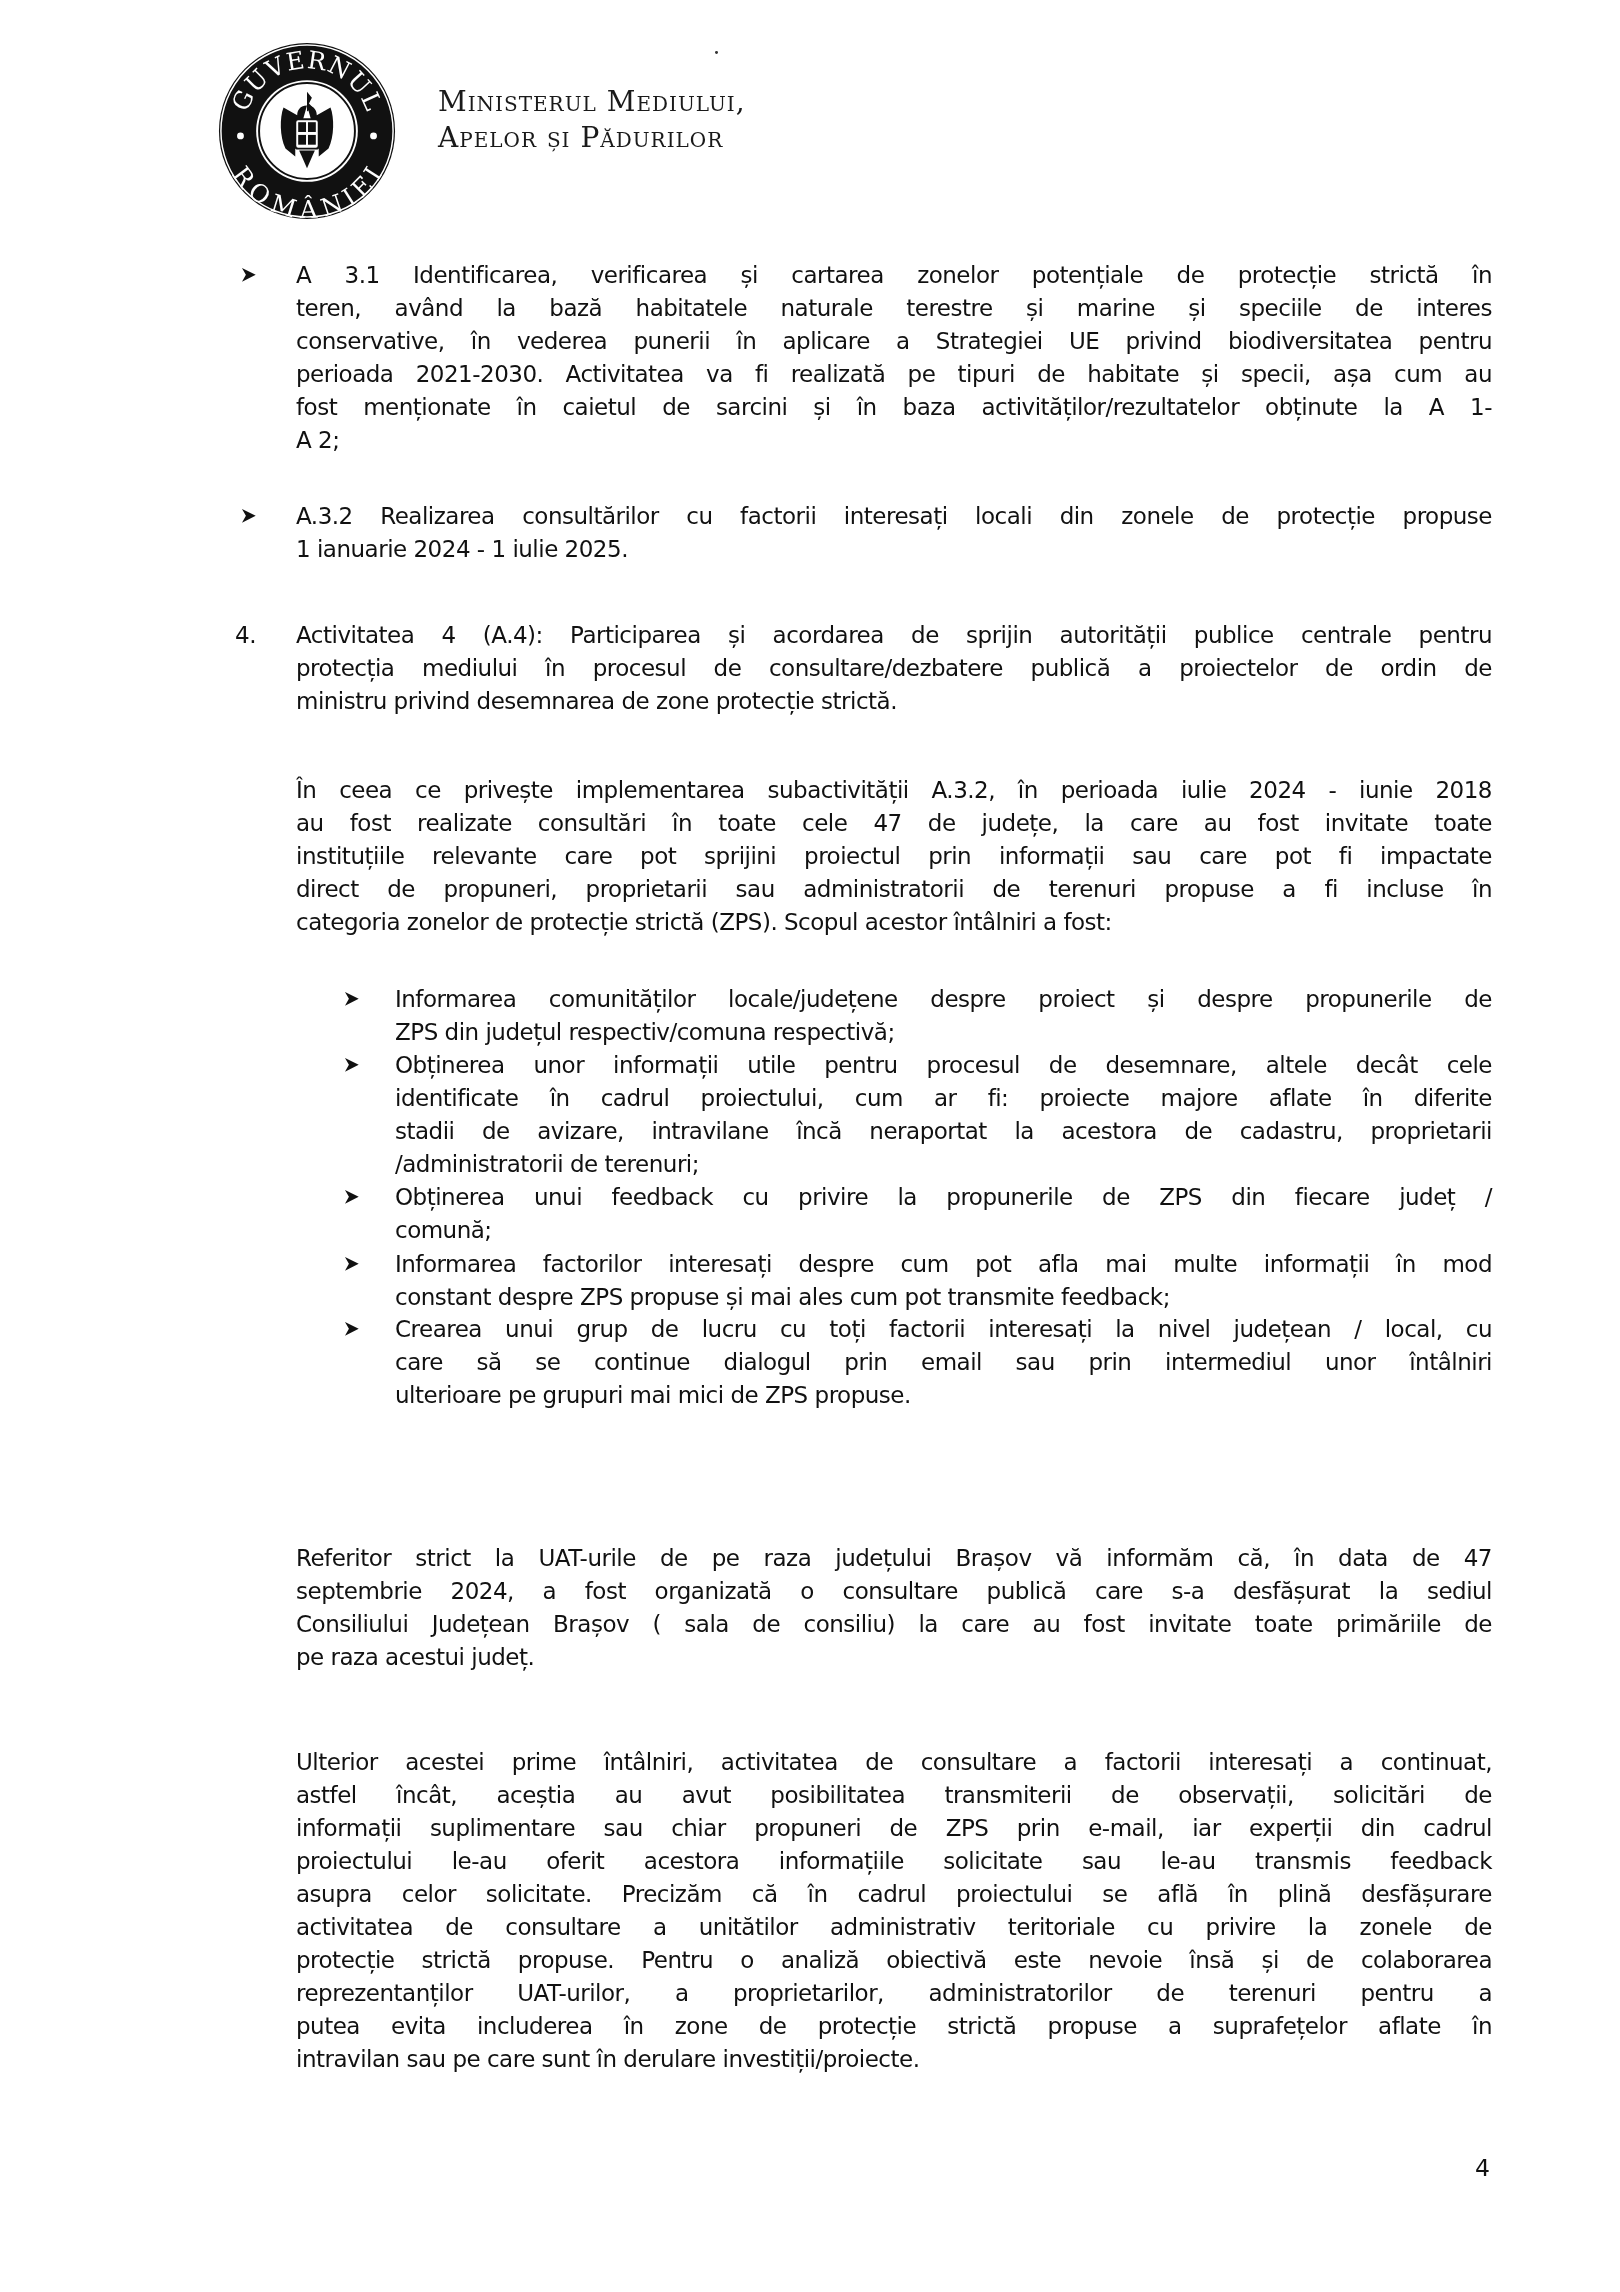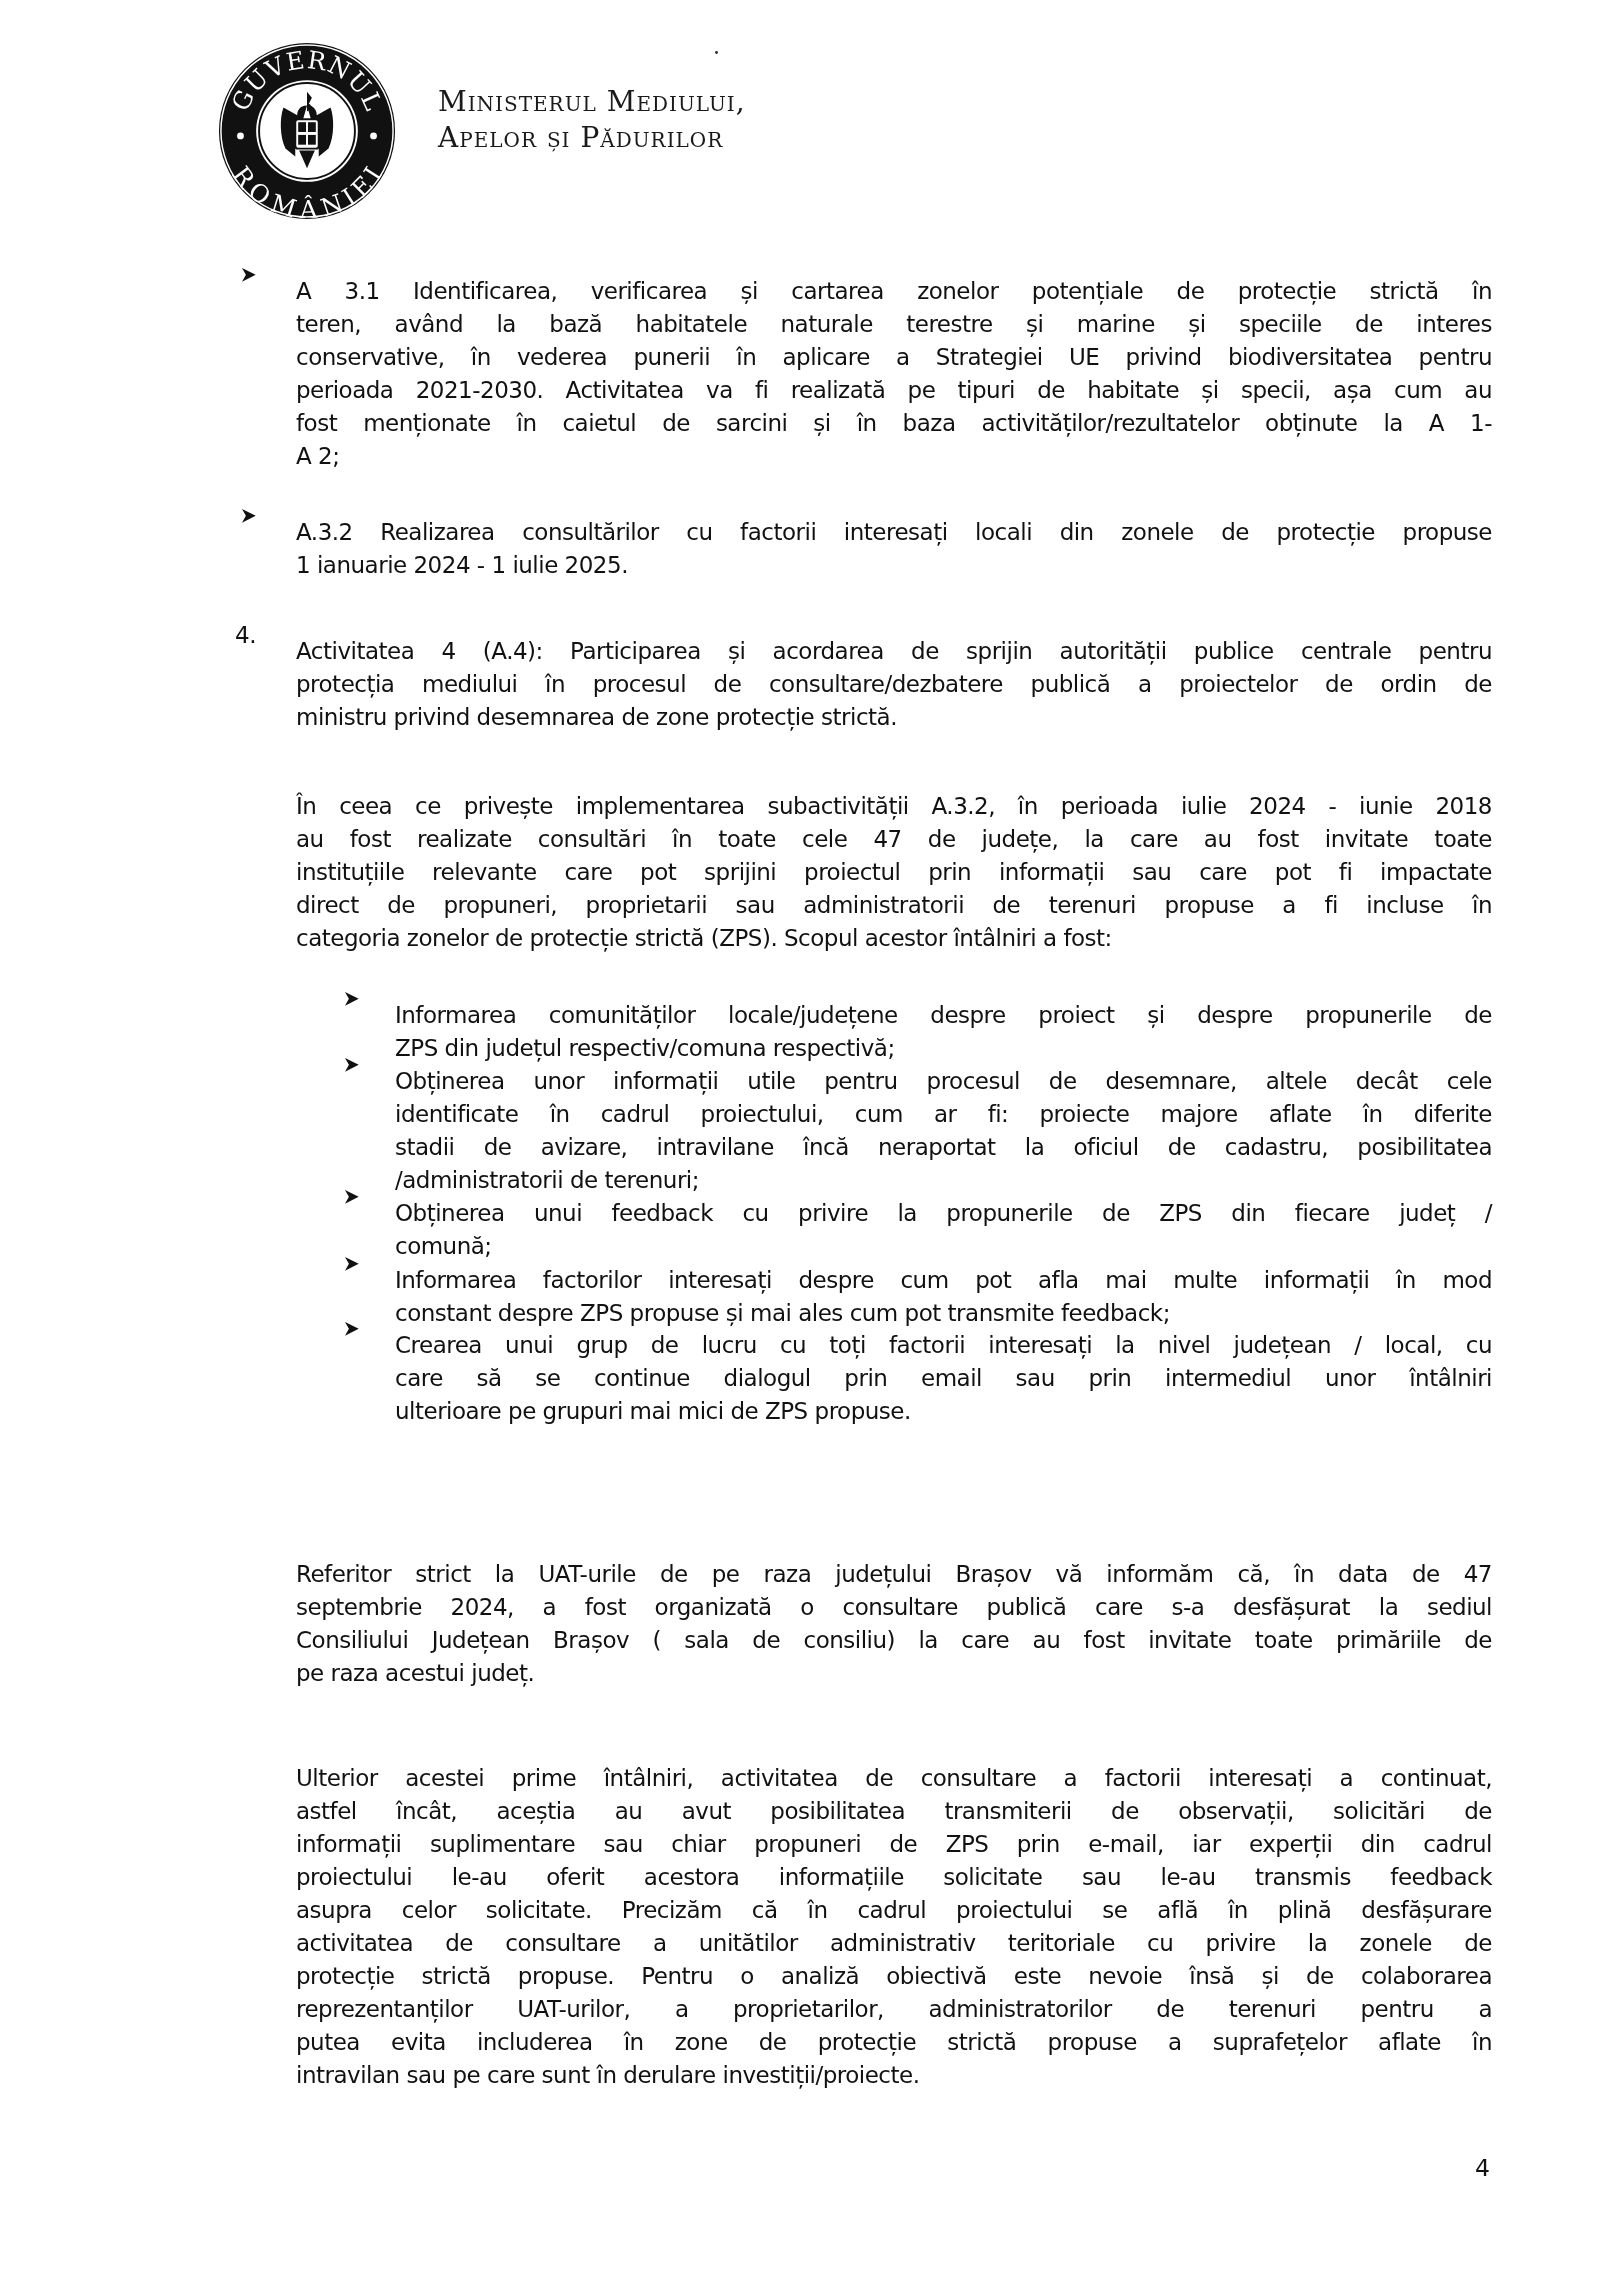--- a/index.html
+++ b/index.html
@@ -9,21 +9,21 @@
   
   .logo { left: 217px; top: 41px; width: 180px; height: 180px; }
   .ministry { left: 438px; top: 84px; font-family: "DejaVu Serif", serif; color: #1a1a1a;
               font-variant: small-caps; letter-spacing: 1px; line-height: 36px; font-size: 28px; }
   .ministry div { white-space: nowrap; }
   .dot { left: 715px; top: 51px; width: 2.9px; height: 2.9px; background: #333; border-radius: 50%; }
   
   .txt { font-size: 23px; line-height: 33px; letter-spacing: -0.5px; word-spacing: 0px; }
   .line { display: block; white-space: nowrap; text-align: justify; text-align-last: justify; height: 33px; }
   .line.last { text-align-last: left; }
-  .blk { position: absolute; margin-top: 16px; }
+  .blk { position: absolute; }
   .bullet { position: absolute; width: 15.7px; height: 15.7px; }
   .num { position: absolute; font-size: 23px; }
   .pagenum { position: absolute; left: 1475px; top: 2154px; font-size: 23.5px; }
 </style>
 </head>
 <body>
 
 <div class="abs logo">
   <svg width="180" height="180" viewBox="0 0 184 184">
     <defs>
@@ -106,21 +106,21 @@
   <span class="line">Informarea comunităților locale/județene despre proiect și despre propunerile de</span>
   <span class="line last">ZPS din județul respectiv/comuna respectivă;</span>
 </div>
 
 <svg class="bullet" style="left:344px;top:1057px" viewBox="0 0 16 16">
     <path d="M1 1 L15 8 L1 15 L5 8 Z" fill="#111"></path>
   </svg>
 <div class="blk txt" style="left:395px;top:1049px;width:1097px">
   <span class="line">Obținerea unor informații utile pentru procesul de desemnare, altele decât cele</span>
   <span class="line">identificate în cadrul proiectului, cum ar fi: proiecte majore aflate în diferite</span>
-  <span class="line">stadii de avizare, intravilane încă neraportat la oficiul de cadastru, posibilitatea</span>
+  <span class="line">stadii de avizare, intravilane încă neraportat la acestora de cadastru, proprietarii</span>
   <span class="line last">/administratorii de terenuri;</span>
 </div>
 
 <svg class="bullet" style="left:344px;top:1189px" viewBox="0 0 16 16">
     <path d="M1 1 L15 8 L1 15 L5 8 Z" fill="#111"></path>
   </svg>
 <div class="blk txt" style="left:395px;top:1181px;width:1097px">
   <span class="line">Obținerea unui feedback cu privire la propunerile de ZPS din fiecare județ /</span>
   <span class="line last">comună;</span>
 </div>

